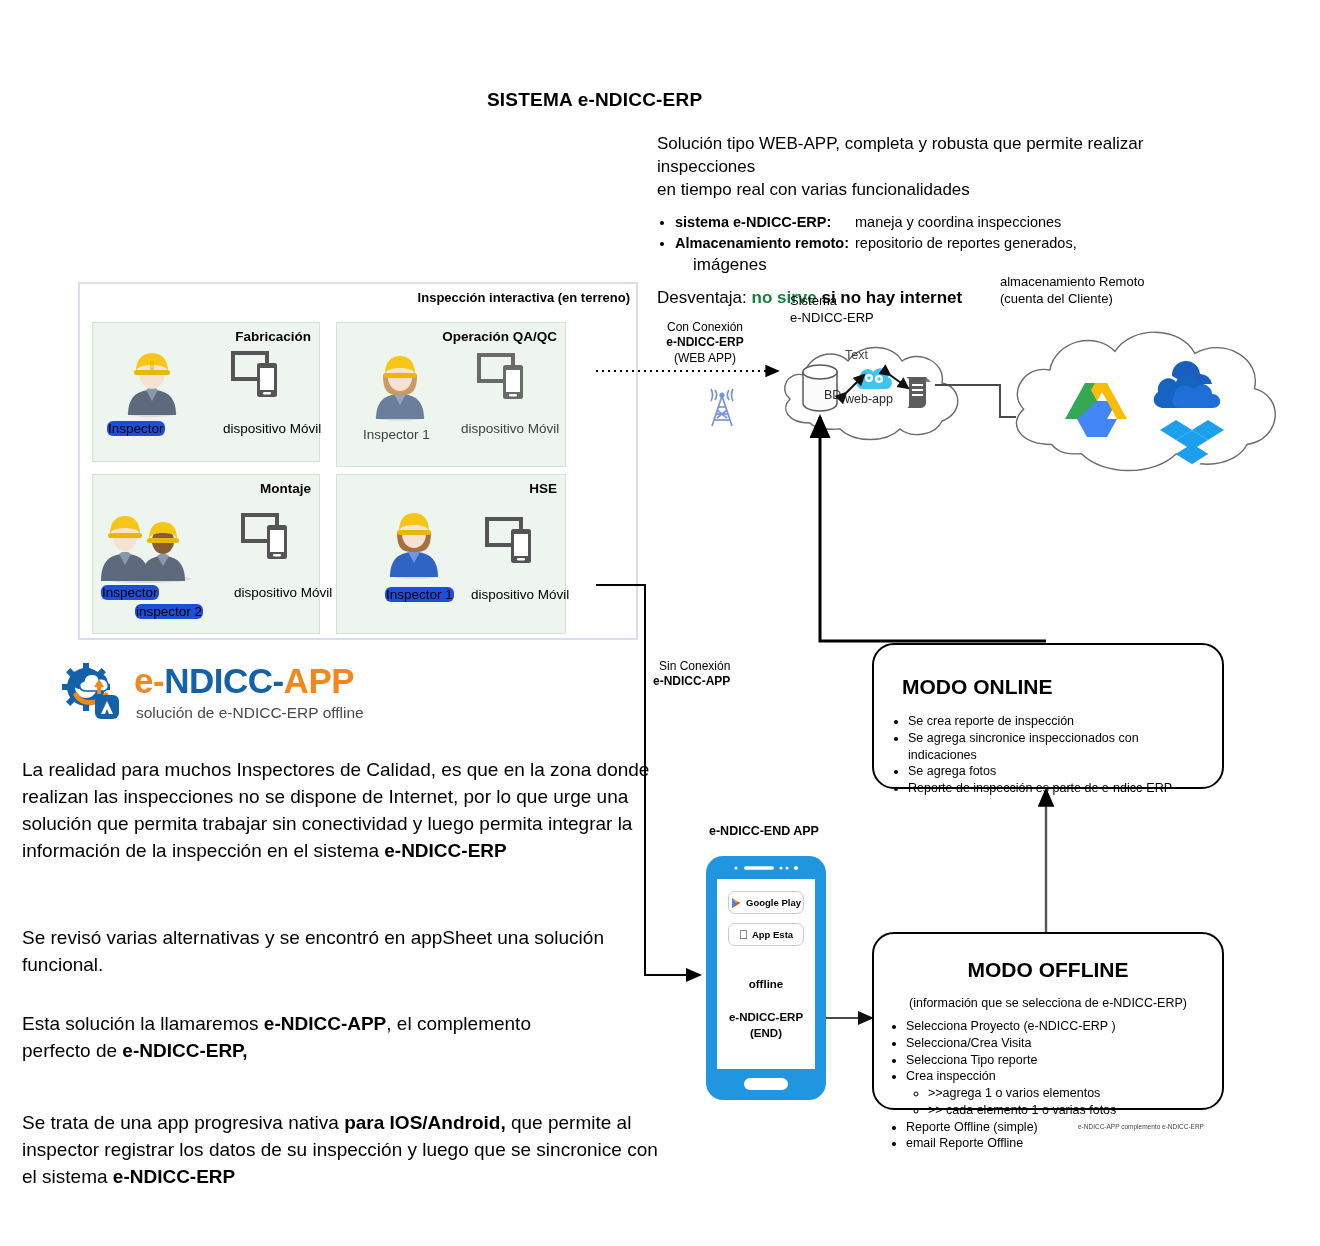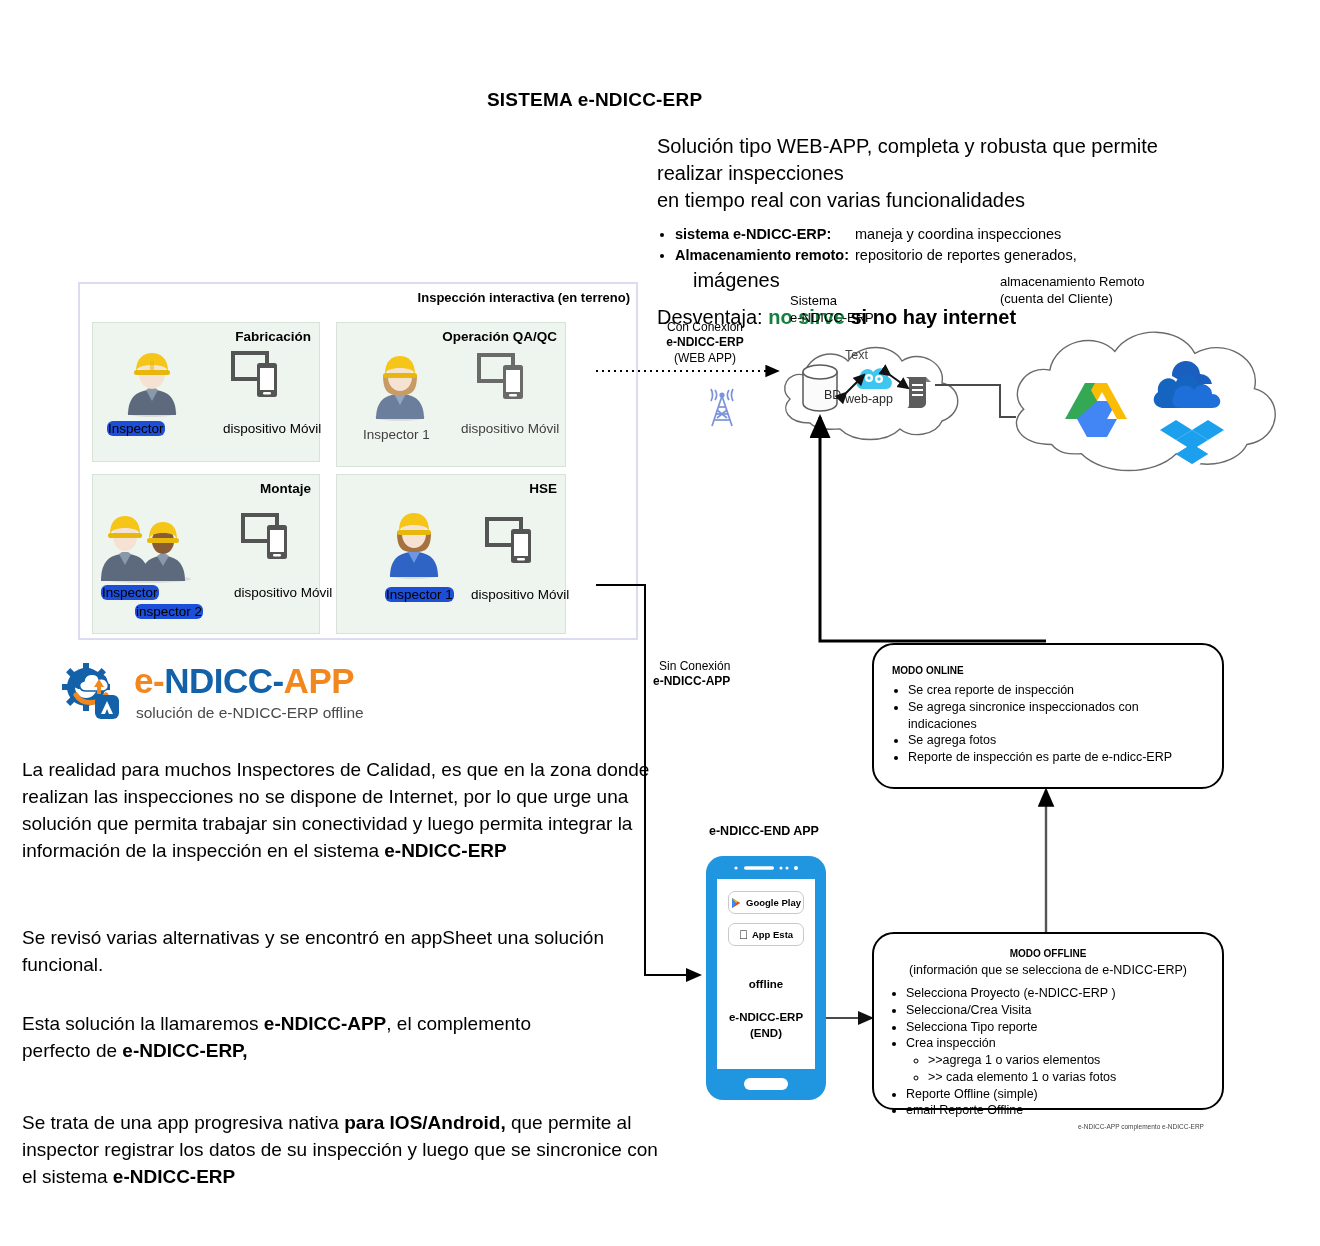--- a/index.html
+++ b/index.html
@@ -1,20 +1,20 @@
 <!DOCTYPE html>
 <html><head>
 <meta charset="utf-8">
 <style>
   html,body{margin:0;padding:0;background:#ffffff;}
   body{width:1320px;height:1246px;position:relative;overflow:hidden;
        font-family:"Liberation Sans","DejaVu Sans",sans-serif;color:#000;}
   .abs{position:absolute;}
   .ttl{font-size:19px;font-weight:bold;letter-spacing:.2px;}
-  .intro{font-size:20px;line-height:1.35;}
+  .intro{font-size:17px;line-height:1.35;}
   .bullets{font-size:14.5px;line-height:1.4;margin:0;padding-left:18px;}
   .bullets li{margin:0 0 1px 0;}
   .lbl-b{font-weight:bold;}
   .red{color:#15803d;font-weight:bold;}
 
   
   #inspection-container{left:78px;top:282px;width:560px;height:358px;
      border:2px solid #dcdcf0;background:#fff;box-sizing:border-box;}
   .insp-hdr{position:absolute;right:6px;top:6px;font-size:13px;font-weight:bold;}
   .insp-cell{position:absolute;background:#eef5ee;border:1px solid #d6e3d6;box-sizing:border-box;}
@@ -23,21 +23,21 @@
   .cap-g{position:absolute;font-size:13.5px;color:#3f3f3f;white-space:nowrap;}
   .devcap{position:absolute;font-size:13.5px;white-space:nowrap;}
 
   
   .flowlbl{font-size:12px;line-height:1.28;text-align:center;}
   .flowlbl b{font-weight:bold;}
   .nodelbl{font-size:13px;line-height:1.3;text-align:left;}
 
   
   .rbox{position:absolute;border:2px solid #000;border-radius:22px;background:#fff;box-sizing:border-box;}
-  .rbox h4{margin:4px;font-size:10px;font-weight:bold;}
+  .rbox h4{margin:14px;font-size:21px;font-weight:bold;}
   .rbox ul{margin:6px 0 0 0;padding-left:20px;font-size:12.5px;line-height:1.34;}
   .rbox ul ul{margin:0;padding-left:22px;list-style:circle;}
 
   
   #phone-mockup{position:absolute;left:706px;top:856px;width:120px;height:244px;
      background:#2196e0;border-radius:17px;box-sizing:border-box;}
   #phone-screen{position:absolute;left:10px;top:22px;width:100px;height:192px;
      background:#fff;border:1px solid #2196e0;box-sizing:border-box;}
   .store-btn{margin:0 auto;width:74px;height:21px;border:1px solid #c9c9c9;border-radius:7px;
      display:flex;align-items:center;justify-content:center;gap:4px;font-size:9.5px;

